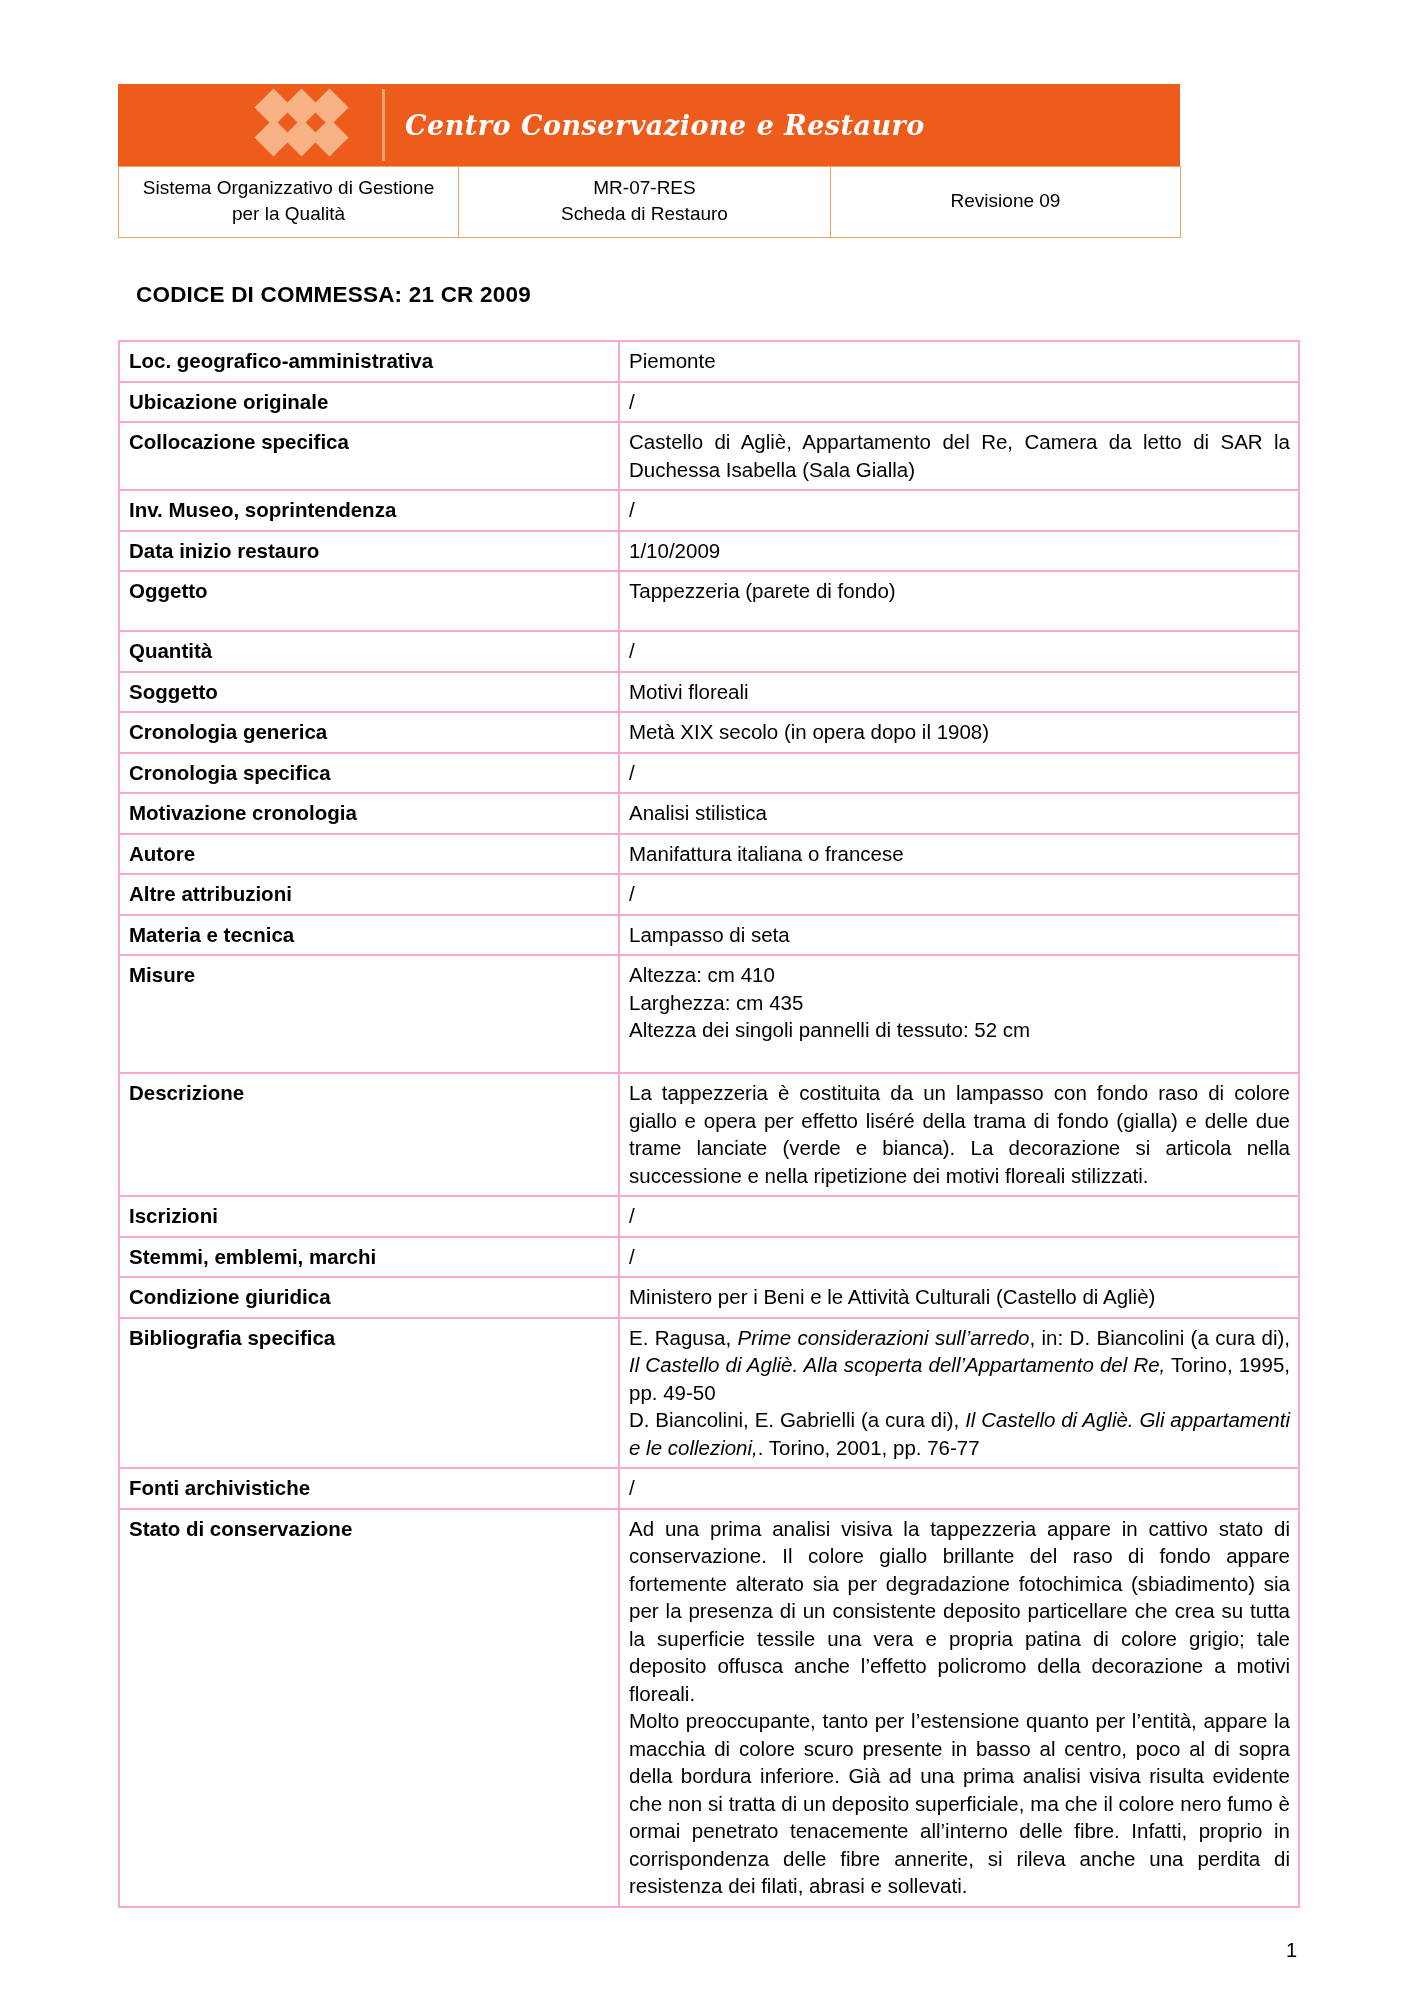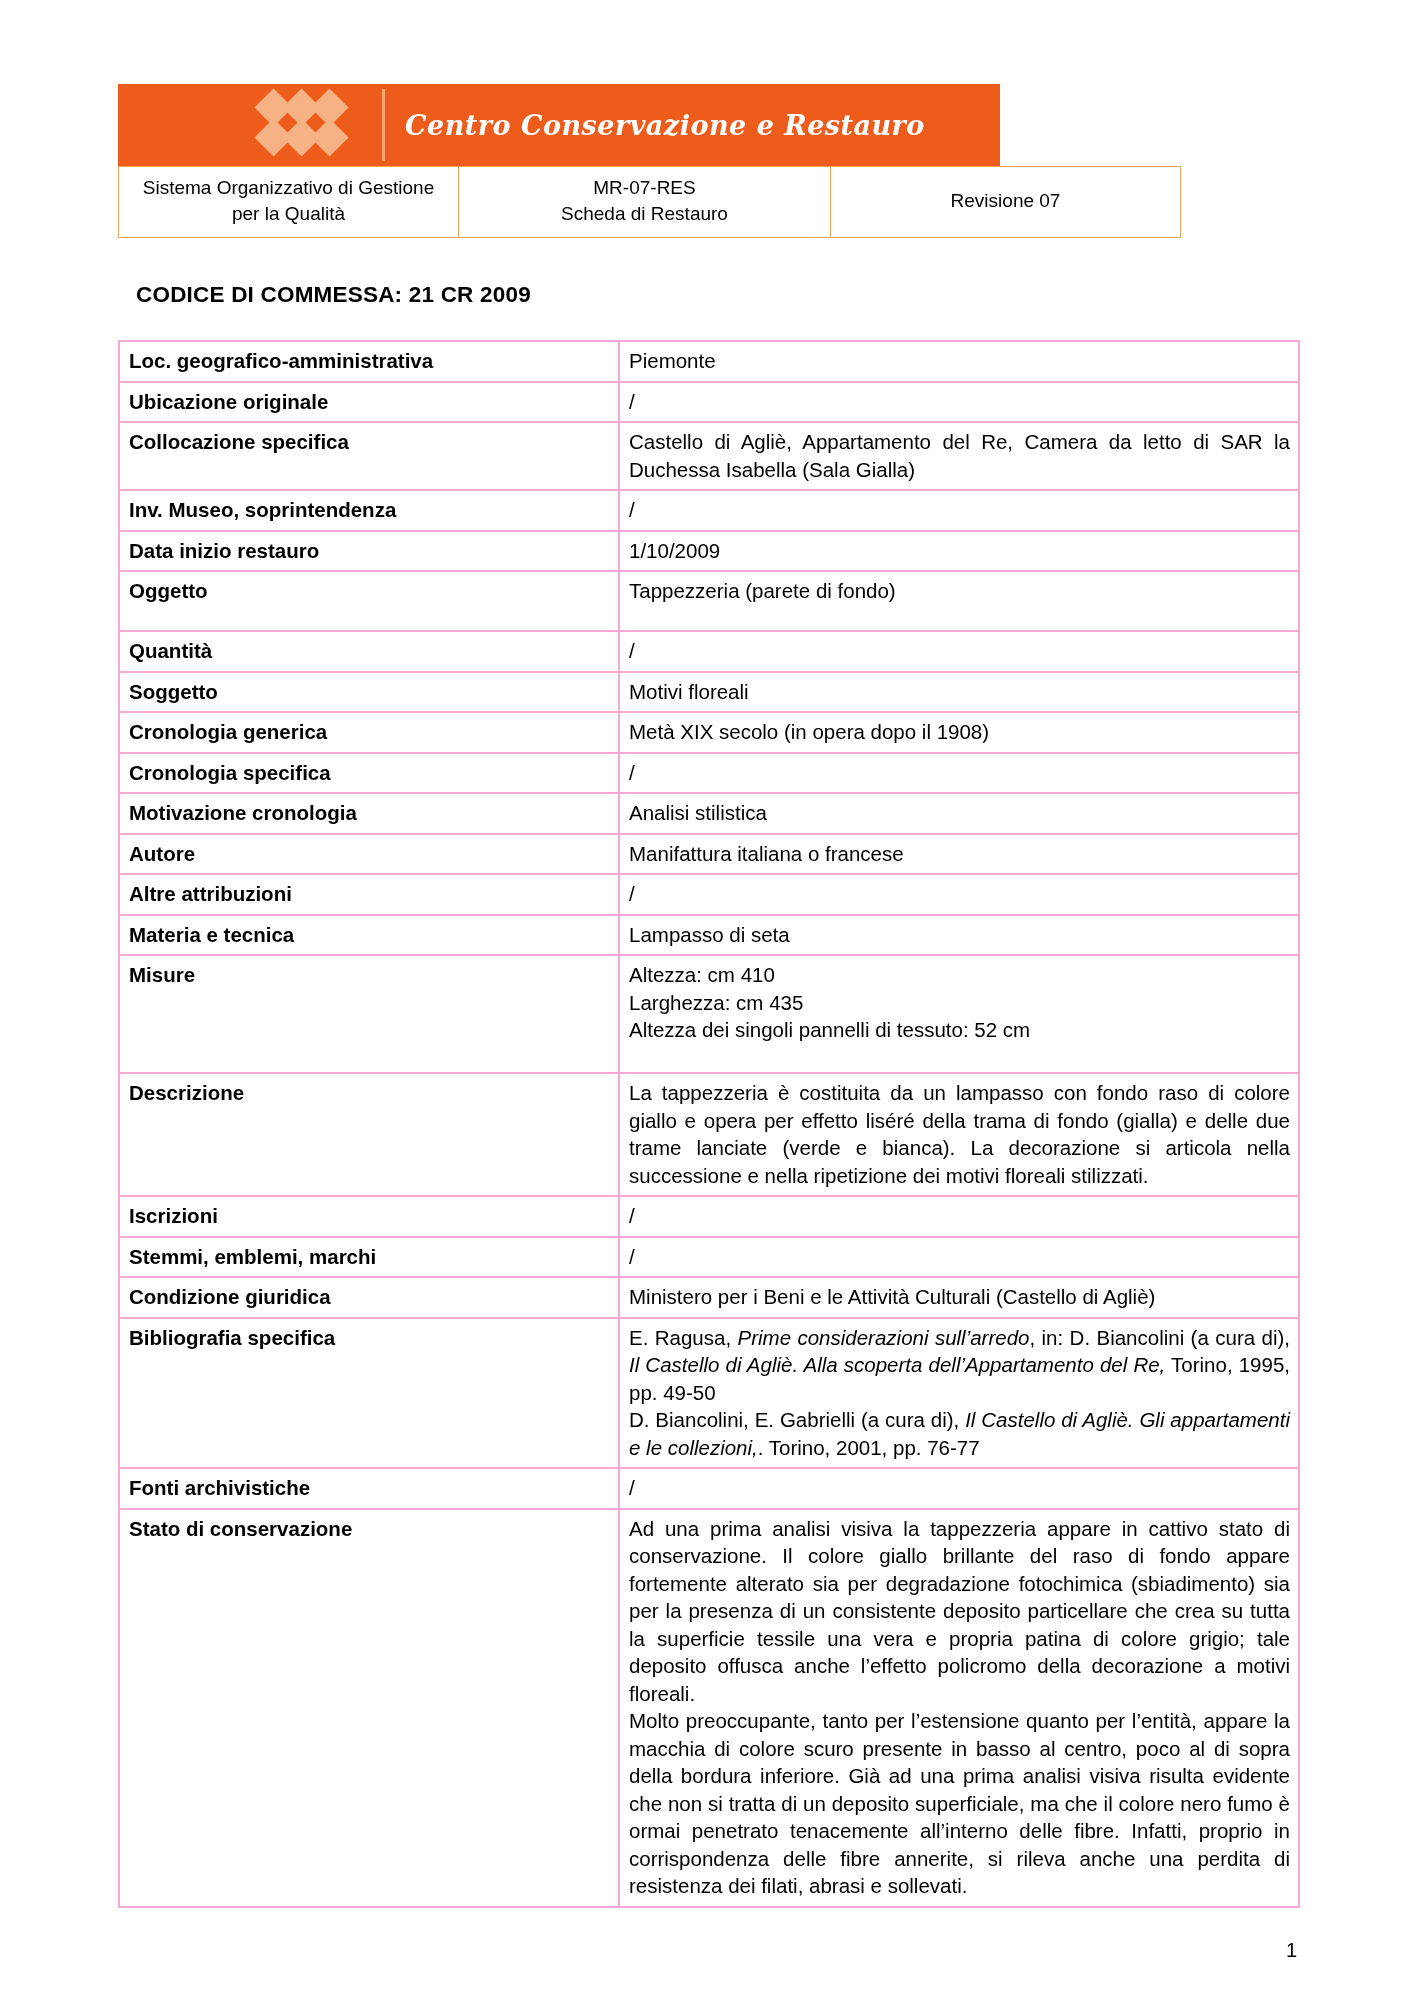--- a/index.html
+++ b/index.html
@@ -20,21 +20,21 @@
   .page {
     position: absolute;
     left: 0; top: 0;
     width: 1415px;
     height: 2000px;
     padding: 84px 115px 0 118px;
   }
 
   
   .banner {
-    width: 882px;
+    width: 1062px;
     height: 82px;
     background: #EE5C1B;
     position: relative;
     overflow: hidden;
     display: flex;
     align-items: center;
   }
   .banner-logo {
     width: 118px;
     height: 82px;
@@ -169,21 +169,21 @@
         <tr>
       <td class="hdr-c1">
         <span>Sistema Organizzativo di Gestione</span><br>
         <span>per la Qualità</span>
       </td>
       <td class="hdr-c2">
         <span>MR-07-RES</span><br>
         <span>Scheda di Restauro</span>
       </td>
       <td class="hdr-c3">
-        <span>Revisione 07</span>
+        <span>Revisione 09</span>
       </td>
     </tr>
   </tbody>
     </table>
 
   <div class="commessa">CODICE DI COMMESSA: 21 CR 2009</div>
 
   <table class="main">
 
     <tbody>

